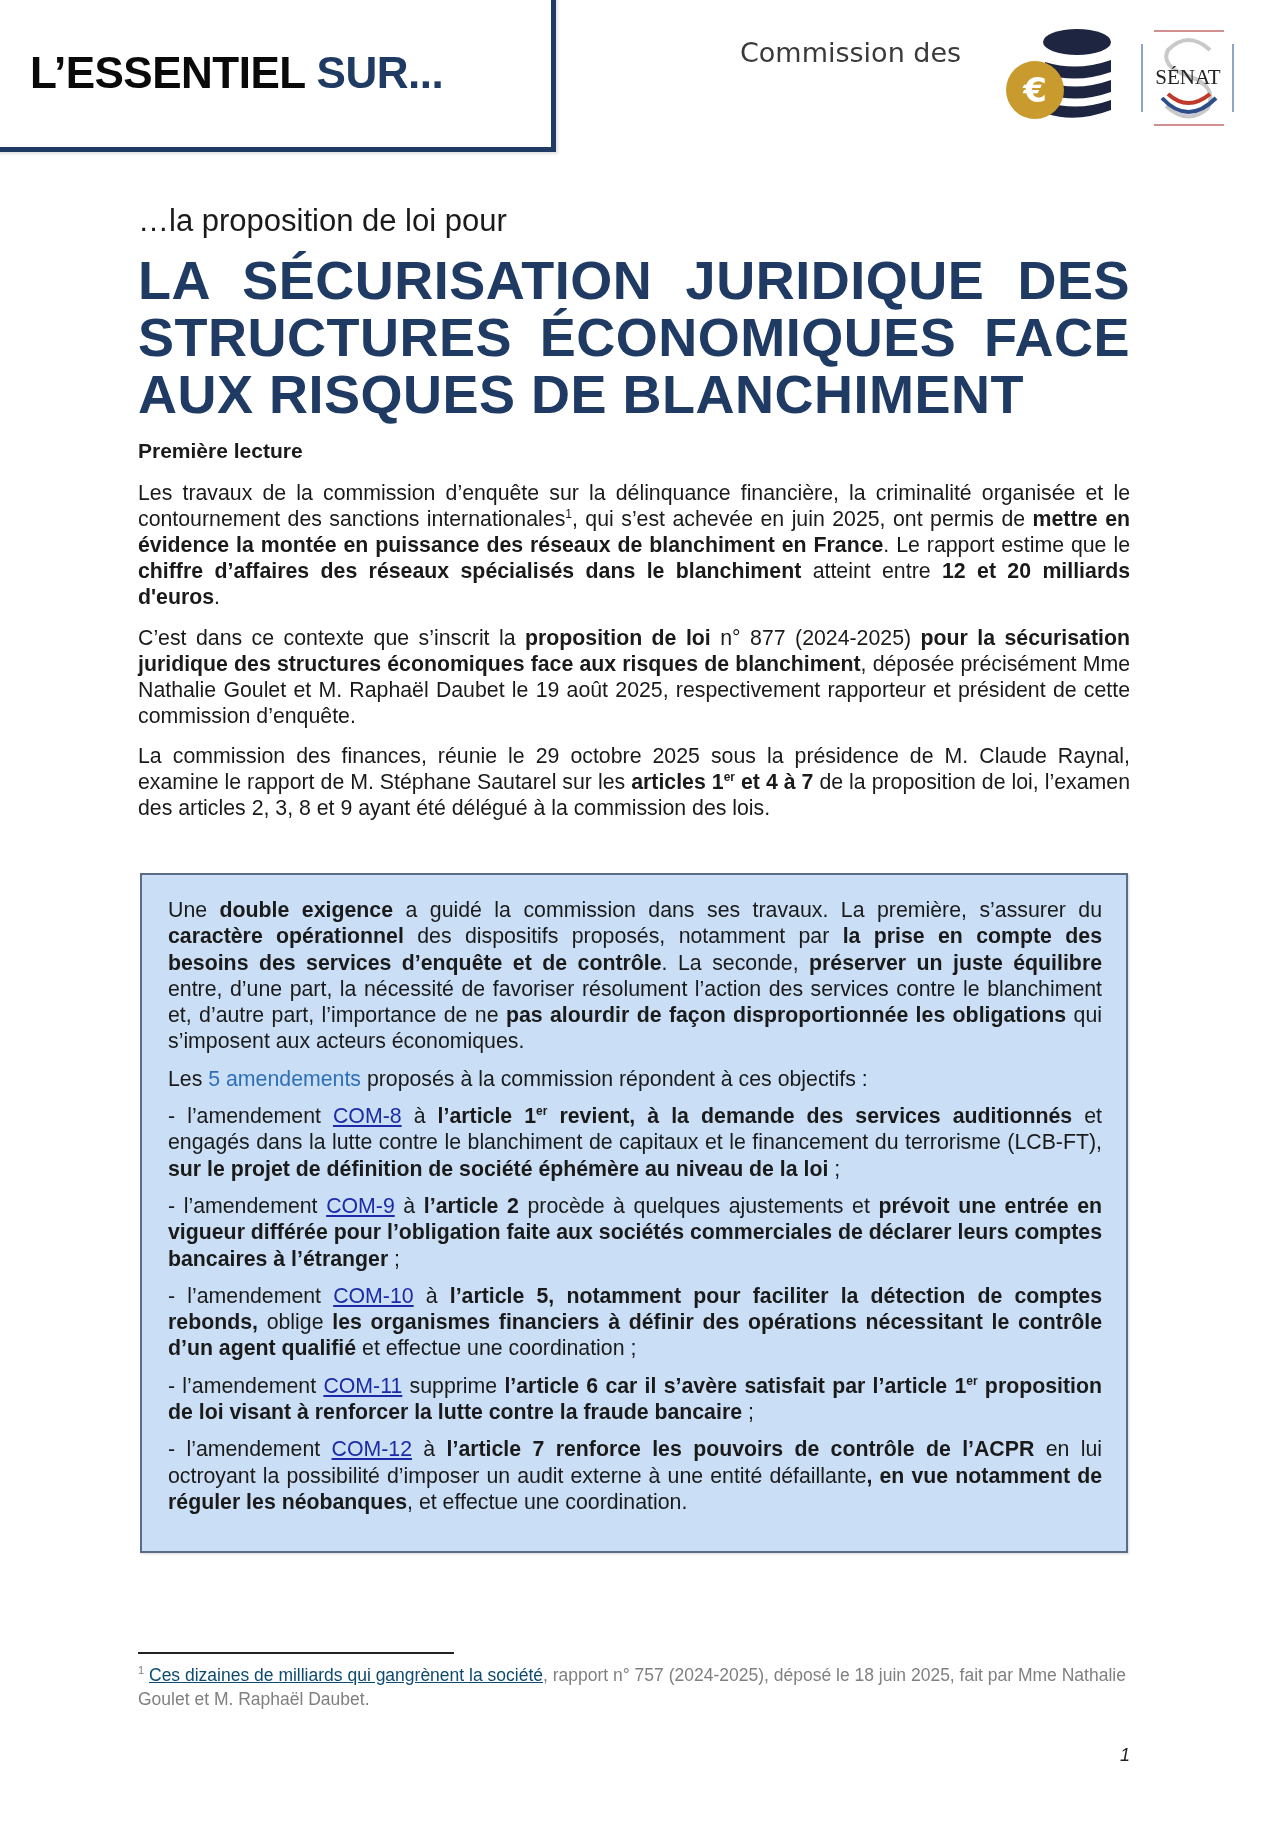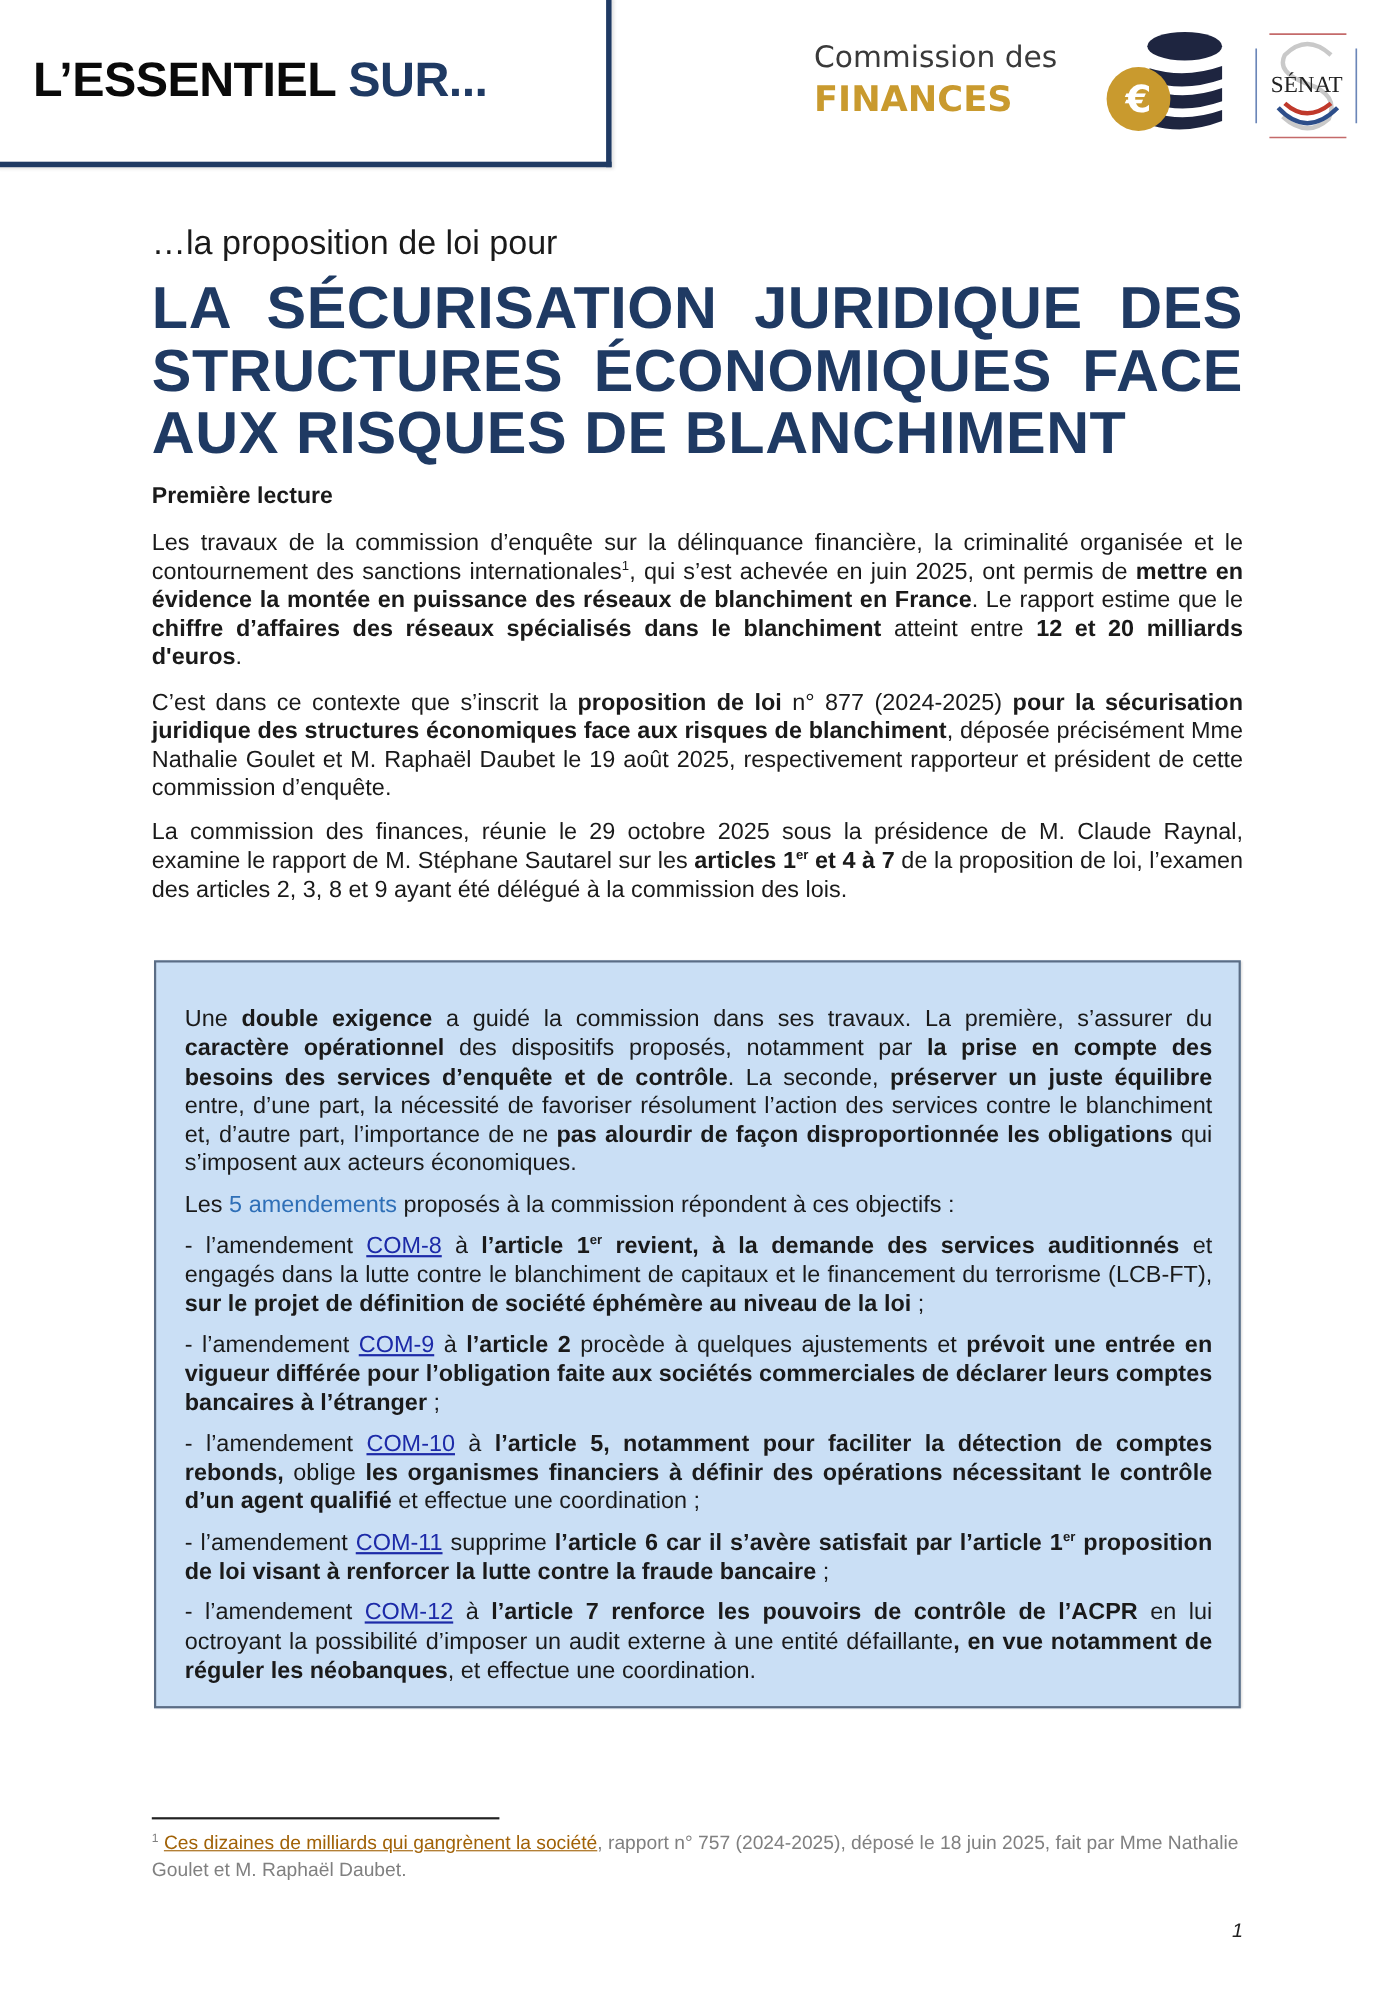--- a/index.html
+++ b/index.html
@@ -38,40 +38,39 @@
   sup { font-size: 12px; line-height: 0; vertical-align: super; }
   .p1 { top: 480px; }
   .p2 { top: 625px; }
   .p3 { top: 743px; }
 
   .box {
     position: absolute; left: 140px; top: 873px; width: 988px; height: 680px;
     background: #cadff5; border: 2px solid #5b6d85; box-sizing: border-box;
     box-shadow: 1px 1px 2px rgba(0,0,0,0.15);
   }
-  .box-inner { position: absolute; left: 26px; top: 22px; width: 934px; font-size: 21.3px; line-height: 26.3px; text-align: justify; margin-top: 16px; }
+  .box-inner { position: absolute; left: 26px; top: 22px; width: 934px; font-size: 21.3px; line-height: 26.3px; text-align: justify; }
   .box-inner p { margin: 0 0 11px 0; }
   .box-inner .blue { color: #2e6fb7; font-weight: 400; }
   a.com { color: #1c2aa8; }
 
   .fn-rule { position: absolute; left: 138px; top: 1652px; width: 316px; height: 2px; background: #222; }
   .footnote { position: absolute; left: 138px; top: 1663px; width: 1000px; font-size: 17.5px; line-height: 24px; color: #808080; }
-  .footnote a { color: #a16207; }
+  .footnote a { color: #0c4a6e; }
   .footnote sup { font-size: 11px; }
   .page-num { position: absolute; left: 1120px; top: 1745px; font-size: 18px; font-style: italic; color: #222; }
 </style>
 </head>
 <body>
 
 <div class="hdr-box"></div>
 <div class="hdr-title"><span>L’ESSENTIEL </span><span class="accent">SUR...</span></div>
 
 <div class="commission">
   <div class="l1">Commission des</div>
-  <div class="l2">FINANCES</div>
 </div>
 
 <svg class="coins" viewBox="0 0 110 95">
   <ellipse cx="72" cy="14" rx="34" ry="13" fill="#1e2540"></ellipse>
   <path d="M40 34 Q72 44 106 32 L106 44 Q72 56 40 46 Z" fill="#1e2540"></path>
   <path d="M42 54 Q72 64 106 52 L106 64 Q72 76 42 66 Z" fill="#1e2540"></path>
   <path d="M42 74 Q72 84 106 72 L106 82 Q72 95 42 86 Z" fill="#1e2540"></path>
   <circle cx="30" cy="62" r="29" fill="#c99a2e"></circle>
   <text x="30" y="74" text-anchor="middle" font-family="DejaVu Sans, sans-serif" font-weight="700" font-size="34" fill="#ffffff">€</text>
 </svg>

